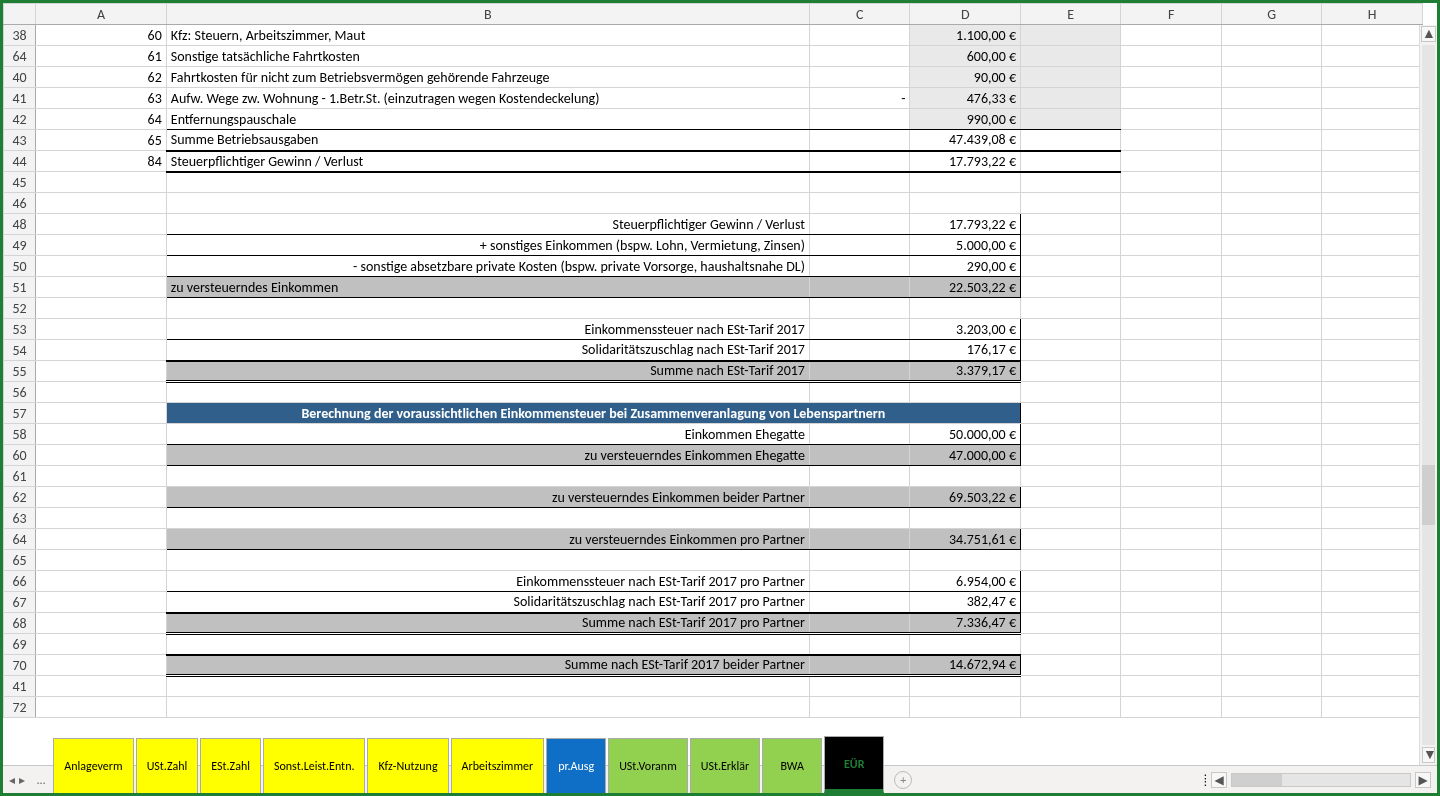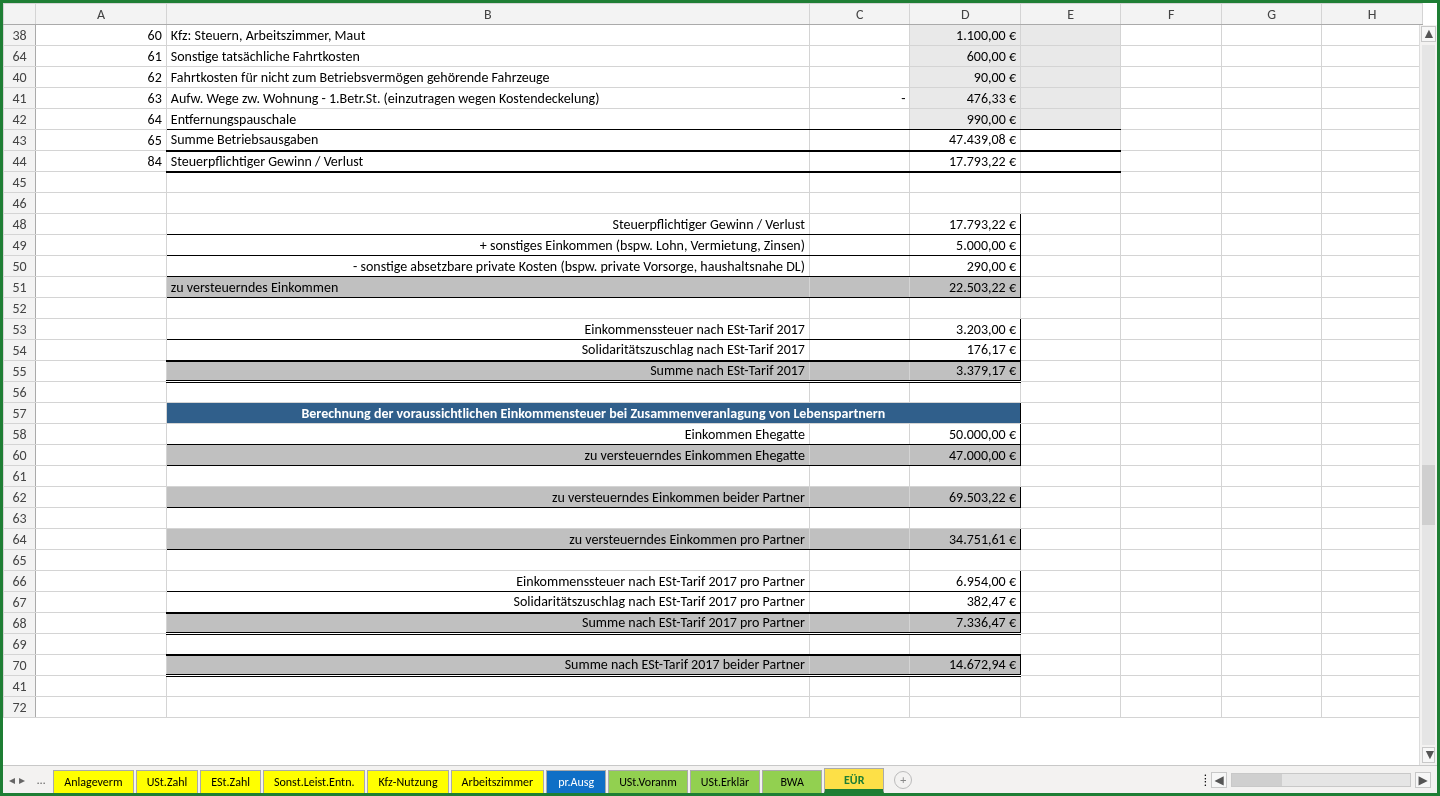--- a/index.html
+++ b/index.html
@@ -28,25 +28,25 @@
   .b-left-thin { border-left:1px solid #000 !important; }
   .b-right-thin{ border-right:1px solid #000 !important; }
   .b-top-thick { border-top:2px solid #000 !important; }
   .b-bot-thick { border-bottom:2px solid #000 !important; }
   .b-bot-dbl   { border-bottom:3px double #000 !important; }
   
   .tab-strip { height:28px; background:#f3f2f1; border-top:1px solid #c8c8c8; display:flex; align-items:center; font-size:12px; }
   .tab-strip .nav { display:flex; gap:4px; padding:0 6px; color:#666; }
   .tab-strip .nav span { cursor:pointer; }
   .tabs { display:flex; align-items:flex-end; height:100%; }
-  .tab { padding:3px 10px; border:1px solid #aaa; border-bottom:none; margin-right:2px; background:#fff; cursor:pointer; min-width:60px; text-align:center; line-height:16px; }
+  .tab { padding:19px 10px; border:1px solid #aaa; border-bottom:none; margin-right:2px; background:#fff; cursor:pointer; min-width:60px; text-align:center; line-height:16px; }
   .tab.yellow { background:#ffff00; }
   .tab.blue   { background:#0f6fc6; color:#fff; }
   .tab.green  { background:#92d050; }
-  .tab.active { background:#fde047; border-bottom:2px solid #1e7e34; font-weight:bold; box-shadow:inset 0 -2px 0 #1e7e34; }
+  .tab.active { background:#000000; border-bottom:2px solid #1e7e34; font-weight:bold; box-shadow:inset 0 -2px 0 #1e7e34; }
   .addtab { margin-left:8px; width:18px; height:18px; border:1px solid #bbb; border-radius:50%; display:flex; align-items:center; justify-content:center; color:#888; cursor:pointer; }
   .hscroll { flex:1; display:flex; align-items:center; justify-content:flex-end; padding-right:6px; gap:4px; }
   .hscroll .track { width:180px; height:14px; background:#e5e5e5; border:1px solid #c8c8c8; position:relative; }
   .hscroll .thumb { position:absolute; left:0; top:0; bottom:0; width:50px; background:#cfcfcf; }
   .hscroll .btn { width:16px; height:16px; border:1px solid #c8c8c8; background:#f7f7f7; text-align:center; line-height:14px; color:#555; cursor:pointer; }
   .vscroll { position:absolute; right:0; top:22px; bottom:0; width:18px; background:#f3f2f1; border-left:1px solid #dcdcdc; }
   .vscroll .btn { height:16px; line-height:14px; text-align:center; color:#555; border:1px solid #c8c8c8; background:#f7f7f7; margin:1px; cursor:pointer; }
   .vscroll .track { position:absolute; top:20px; bottom:20px; left:2px; right:2px; background:#e5e5e5; }
   .vscroll .thumb { position:absolute; left:0; right:0; top:60%; height:60px; background:#cfcfcf; }
   .dots { padding:0 6px; color:#666; letter-spacing:2px; }

